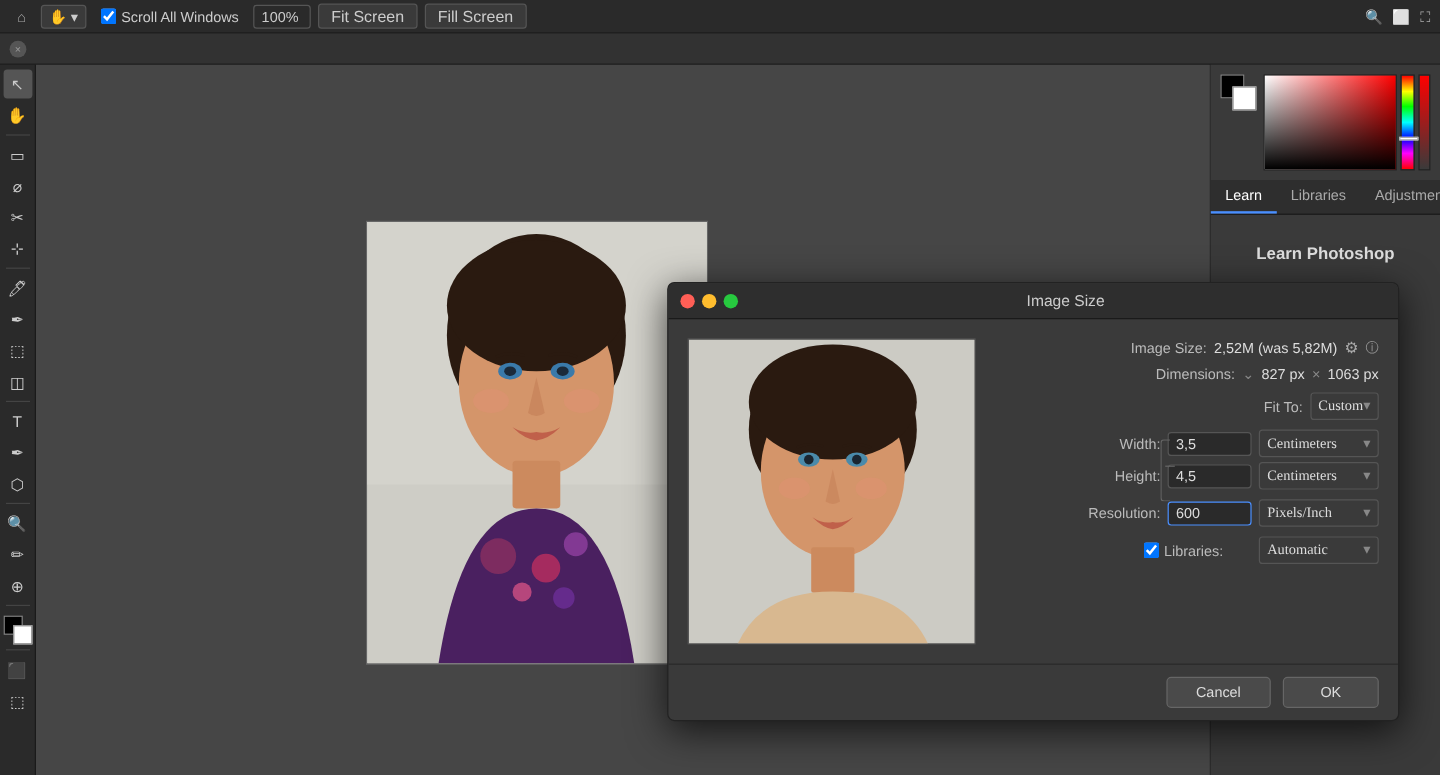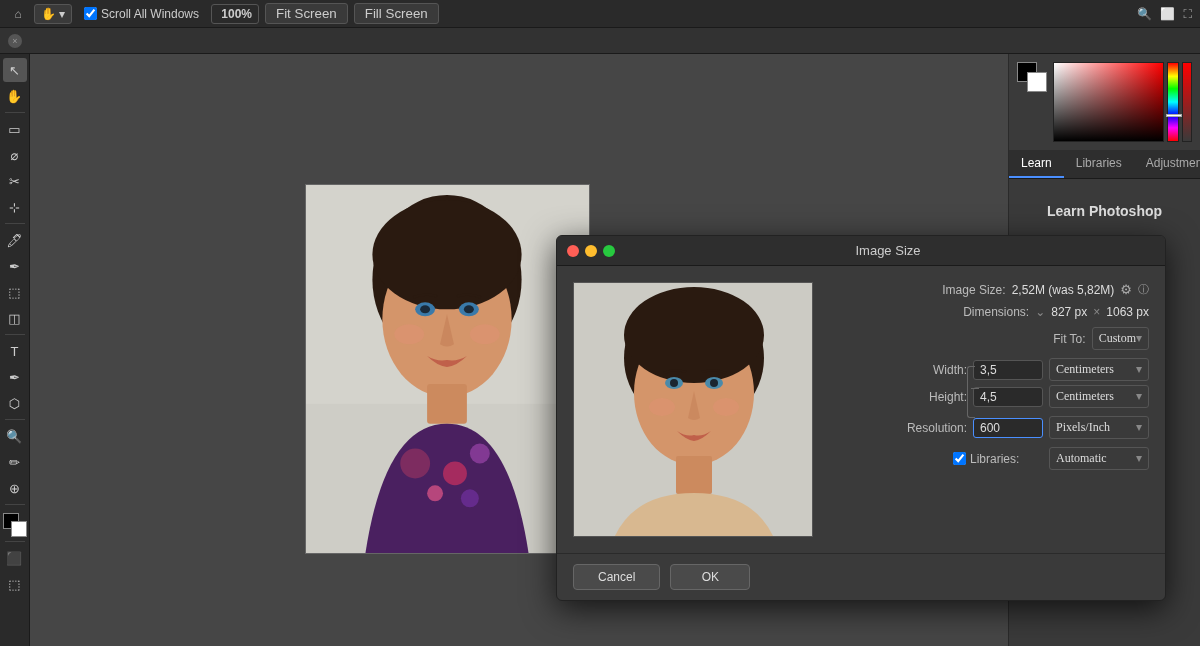--- a/index.html
+++ b/index.html
@@ -52,22 +52,21 @@
       cursor: pointer;
       padding: 2px 6px;
     }
     .zoom-display {
       background: #2a2a2a;
       border: 1px solid #555;
       border-radius: 3px;
       padding: 2px 6px;
       color: #ccc;
       width: 48px;
-      text-align: right;
-      font-weight: bold;
+      text-align: left;
     }
     .fit-screen-btn, .fill-screen-btn {
       background: #3a3a3a;
       border: 1px solid #555;
       border-radius: 3px;
       padding: 2px 10px;
       color: #ccc;
       cursor: pointer;
     }
     .menu-bar-right {
@@ -390,20 +389,21 @@
       cursor: pointer;
     }
     .info-icon {
       color: #999;
       font-size: 11px;
     }
 
     
     .dialog-buttons {
       display: flex;
+      justify-content: flex-end;
       gap: 10px;
       padding: 10px 16px;
       border-top: 1px solid #2a2a2a;
     }
     .btn-cancel {
       background: #4a4a4a;
       border: 1px solid #666;
       border-radius: 4px;
       padding: 5px 24px;
       color: #ddd;

